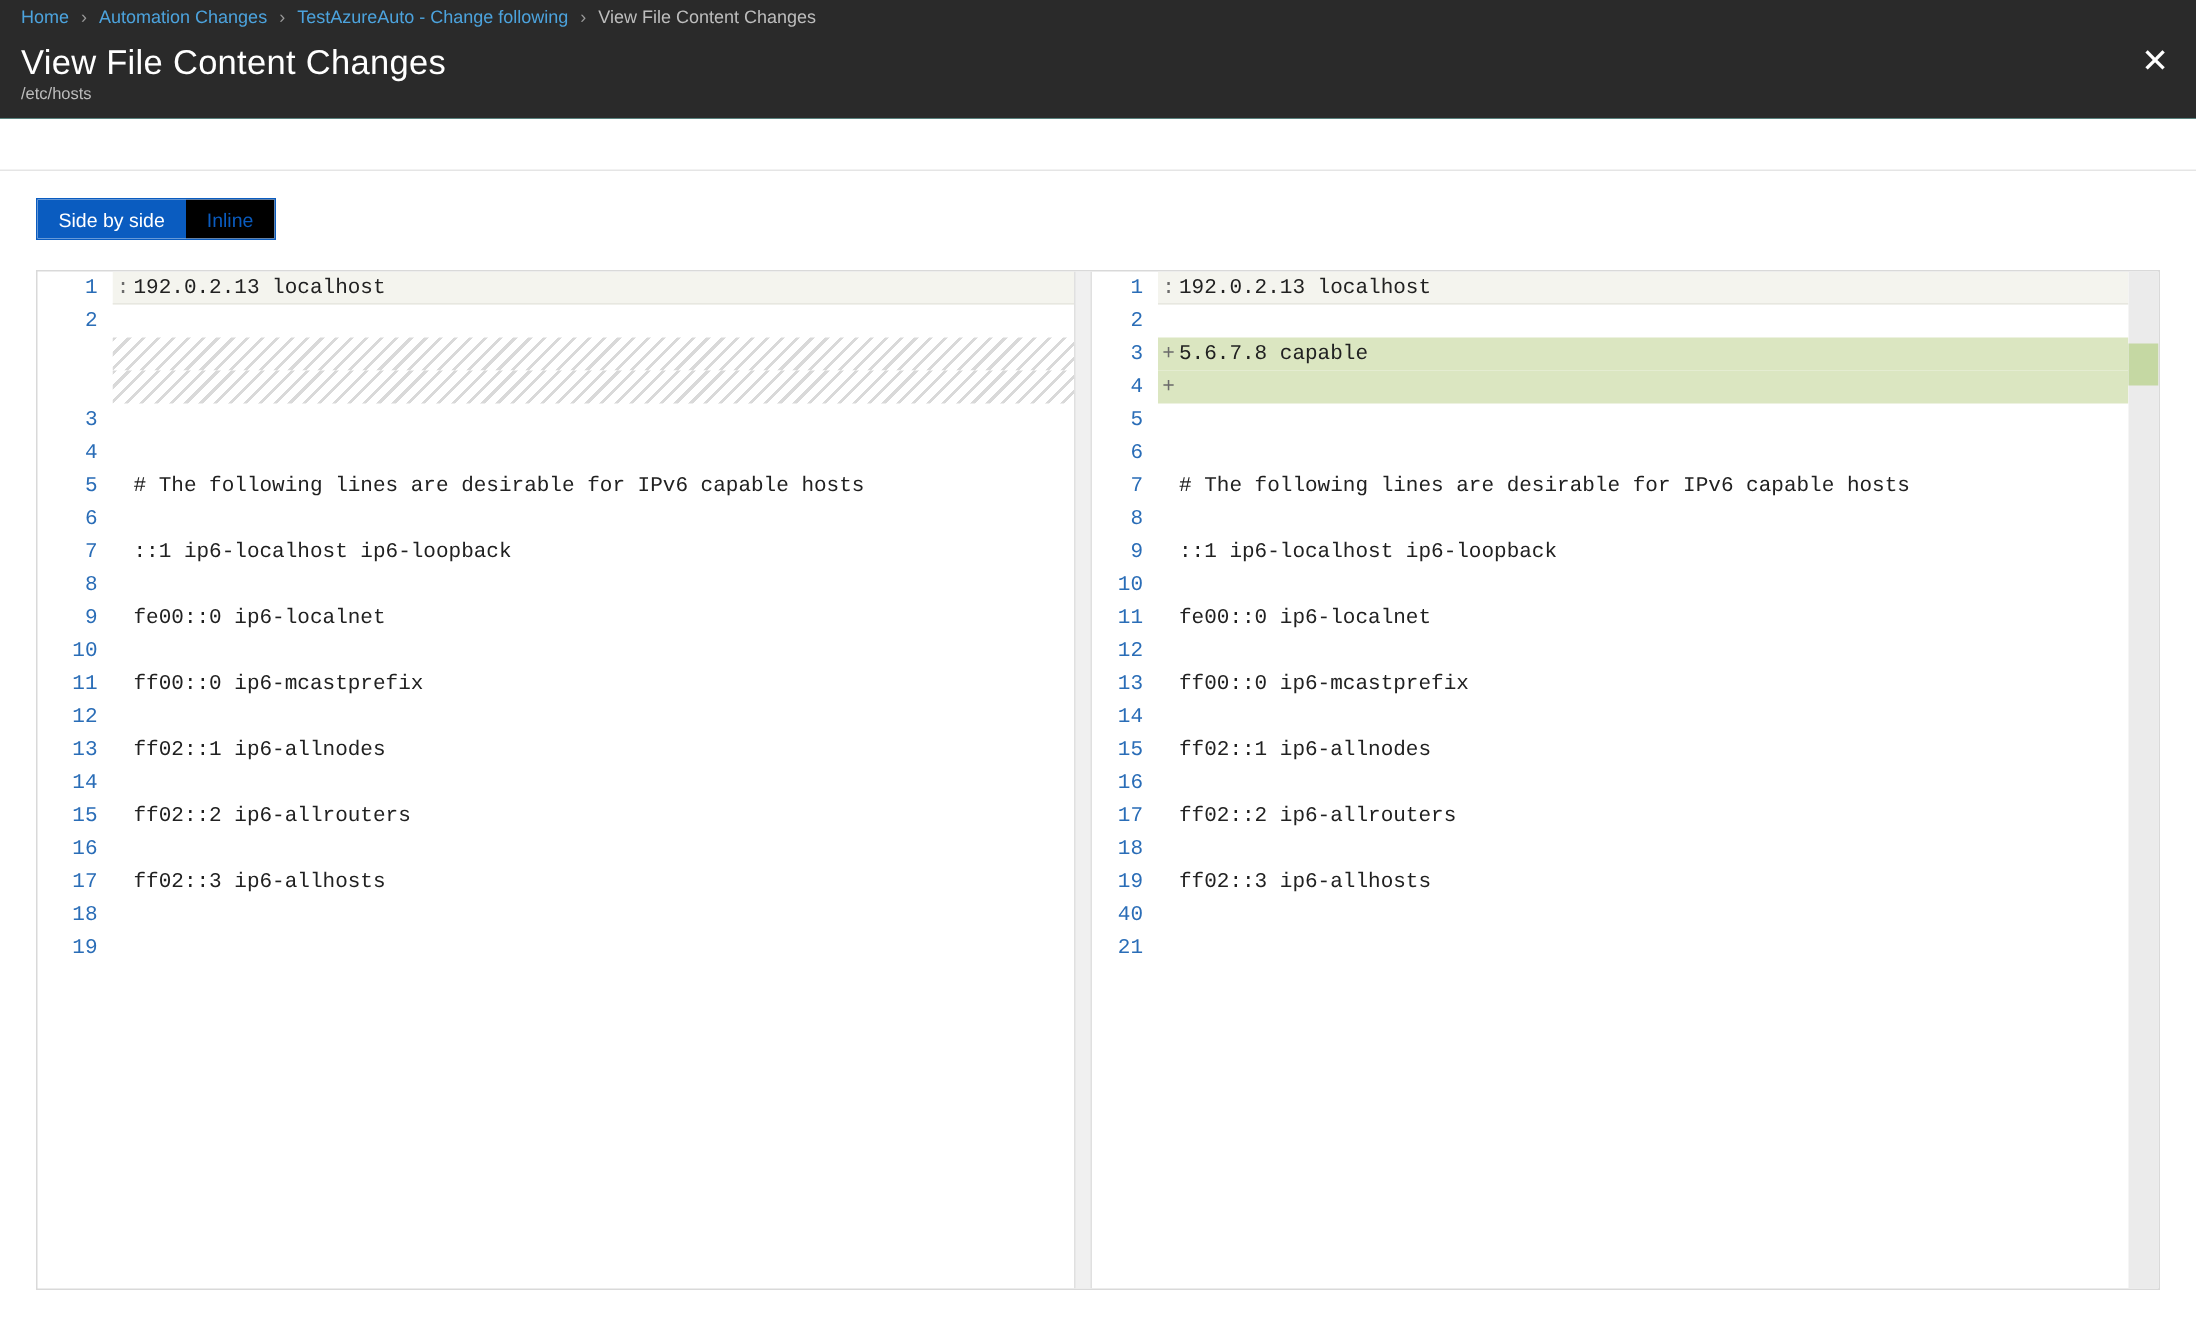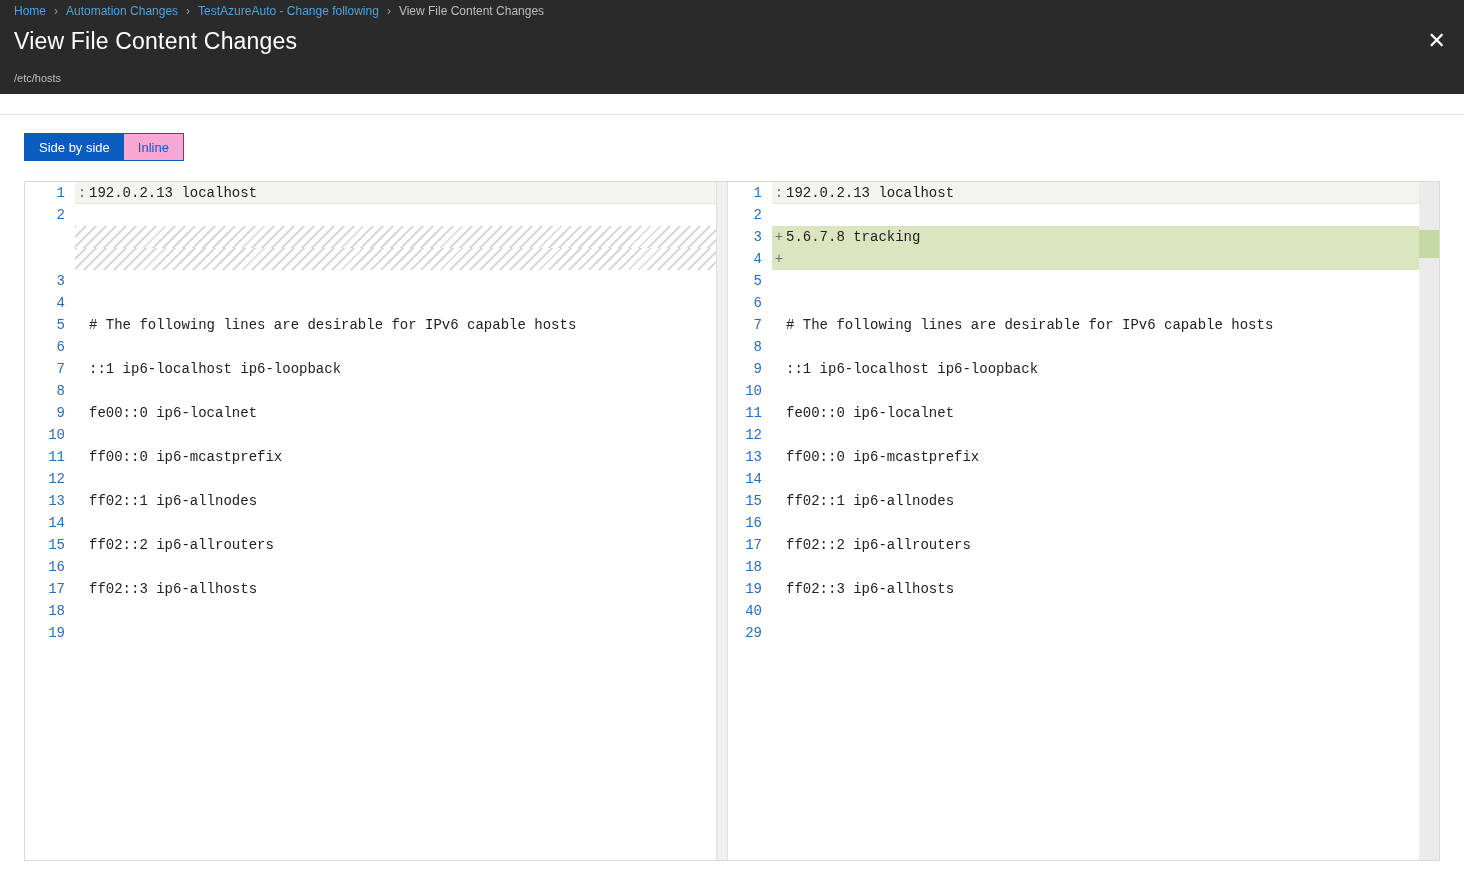--- a/index.html
+++ b/index.html
@@ -39,52 +39,52 @@
   .title-stack { display: flex; flex-direction: column; }
   .page-title {
     font-size: 23px;
     font-weight: 300;
     color: #ffffff;
     letter-spacing: 0.2px;
   }
   .page-subtitle {
     font-size: 11px;
     color: #bdbdbd;
-    margin-top: 17px;
+    margin-top: 2px;
   }
   .close-btn {
     color: #ffffff;
     font-size: 22px;
     line-height: 22px;
     cursor: pointer;
     padding: 2px 4px;
   }
   .body-region {
     padding: 0 0 0 0;
     background: #ffffff;
   }
   .toolbar-row {
     padding: 18px 24px 10px 24px;
     border-top: 1px solid #e5e5e5;
-    margin-top: 20px;
+    margin-top: 34px;
   }
   .seg-group {
     display: inline-flex;
     border: 1px solid #0a5cc0;
     height: 28px;
     font-size: 13px;
     overflow: hidden;
   }
   .seg-btn {
     display: inline-flex;
     align-items: center;
     justify-content: center;
     padding: 0 14px;
     cursor: pointer;
-    background: #f9a8d4;
+    background: #000000;
     color: #0a5cc0;
     user-select: none;
   }
   .seg-btn.active {
     background: #0a5cc0;
     color: #ffffff;
   }
   .diff-panel {
     display: flex;
     align-items: stretch;
@@ -258,26 +258,26 @@
           <div class="ln">11</div>
           <div class="ln">12</div>
           <div class="ln">13</div>
           <div class="ln">14</div>
           <div class="ln">15</div>
           <div class="ln">16</div>
           <div class="ln">17</div>
           <div class="ln">18</div>
           <div class="ln">19</div>
           <div class="ln">40</div>
-          <div class="ln">29</div>
+          <div class="ln">21</div>
         </div>
       <div class="code" id="right-code">
           <div class="row top-hl"><span class="marker">:</span><span class="txt">192.0.2.13 localhost</span></div>
           <div class="row plain"><span class="marker"></span><span class="txt"></span></div>
-          <div class="row added"><span class="marker">+</span><span class="txt">5.6.7.8 tracking</span></div>
+          <div class="row added"><span class="marker">+</span><span class="txt">5.6.7.8 capable</span></div>
           <div class="row added"><span class="marker">+</span><span class="txt"></span></div>
           <div class="row plain"><span class="marker"></span><span class="txt"></span></div>
           <div class="row plain"><span class="marker"></span><span class="txt"></span></div>
           <div class="row plain"><span class="marker"></span><span class="txt"># The following lines are desirable for IPv6 capable hosts</span></div>
           <div class="row plain"><span class="marker"></span><span class="txt"></span></div>
           <div class="row plain"><span class="marker"></span><span class="txt">::1 ip6-localhost ip6-loopback</span></div>
           <div class="row plain"><span class="marker"></span><span class="txt"></span></div>
           <div class="row plain"><span class="marker"></span><span class="txt">fe00::0 ip6-localnet</span></div>
           <div class="row plain"><span class="marker"></span><span class="txt"></span></div>
           <div class="row plain"><span class="marker"></span><span class="txt">ff00::0 ip6-mcastprefix</span></div>

